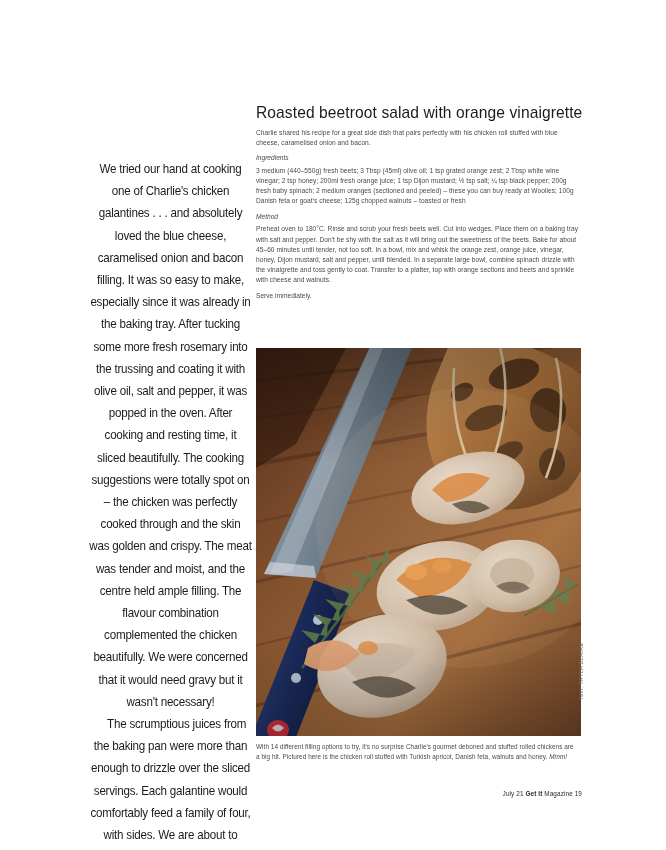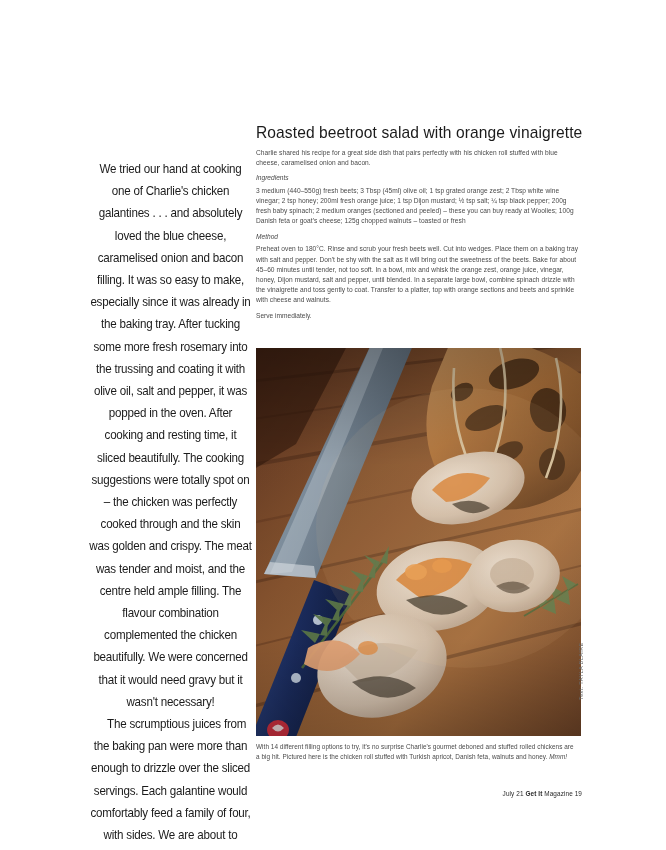--- a/index.html
+++ b/index.html
@@ -45,21 +45,20 @@
     text-indent: 0;
   }
   #left-column p + p { text-indent: 14px; }
 
   
   #recipe-column {
     position: absolute;
     left: 256px;
     top: 103px;
     width: 326px;
-    margin-top: 20px;
   }
 
   #recipe-title {
     font-family: "Liberation Sans Narrow", "Liberation Sans", sans-serif;
     font-size: 16.4px;
     font-weight: 400;
     color: #1b1b1b;
     letter-spacing: 0.1px;
     line-height: 19px;
     transform: scaleX(0.95);

